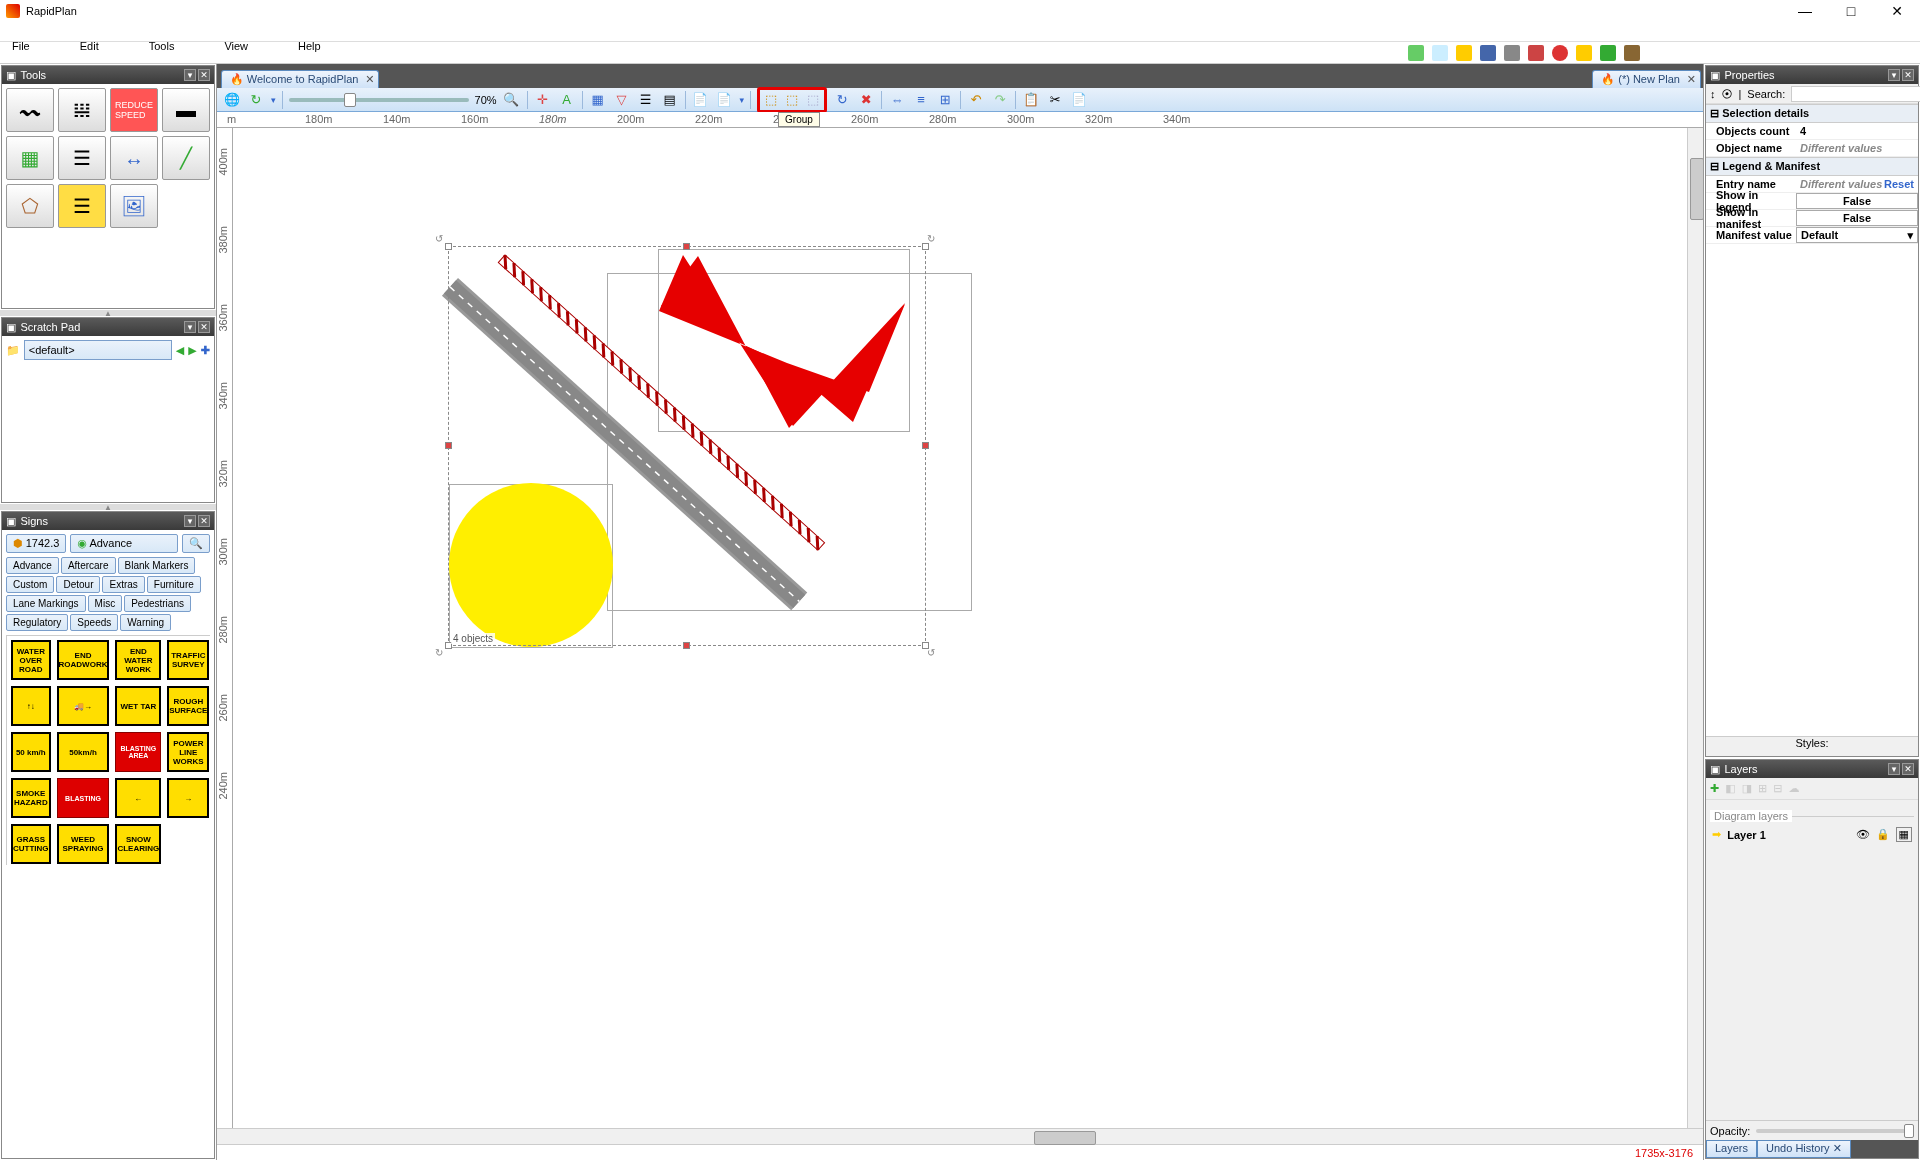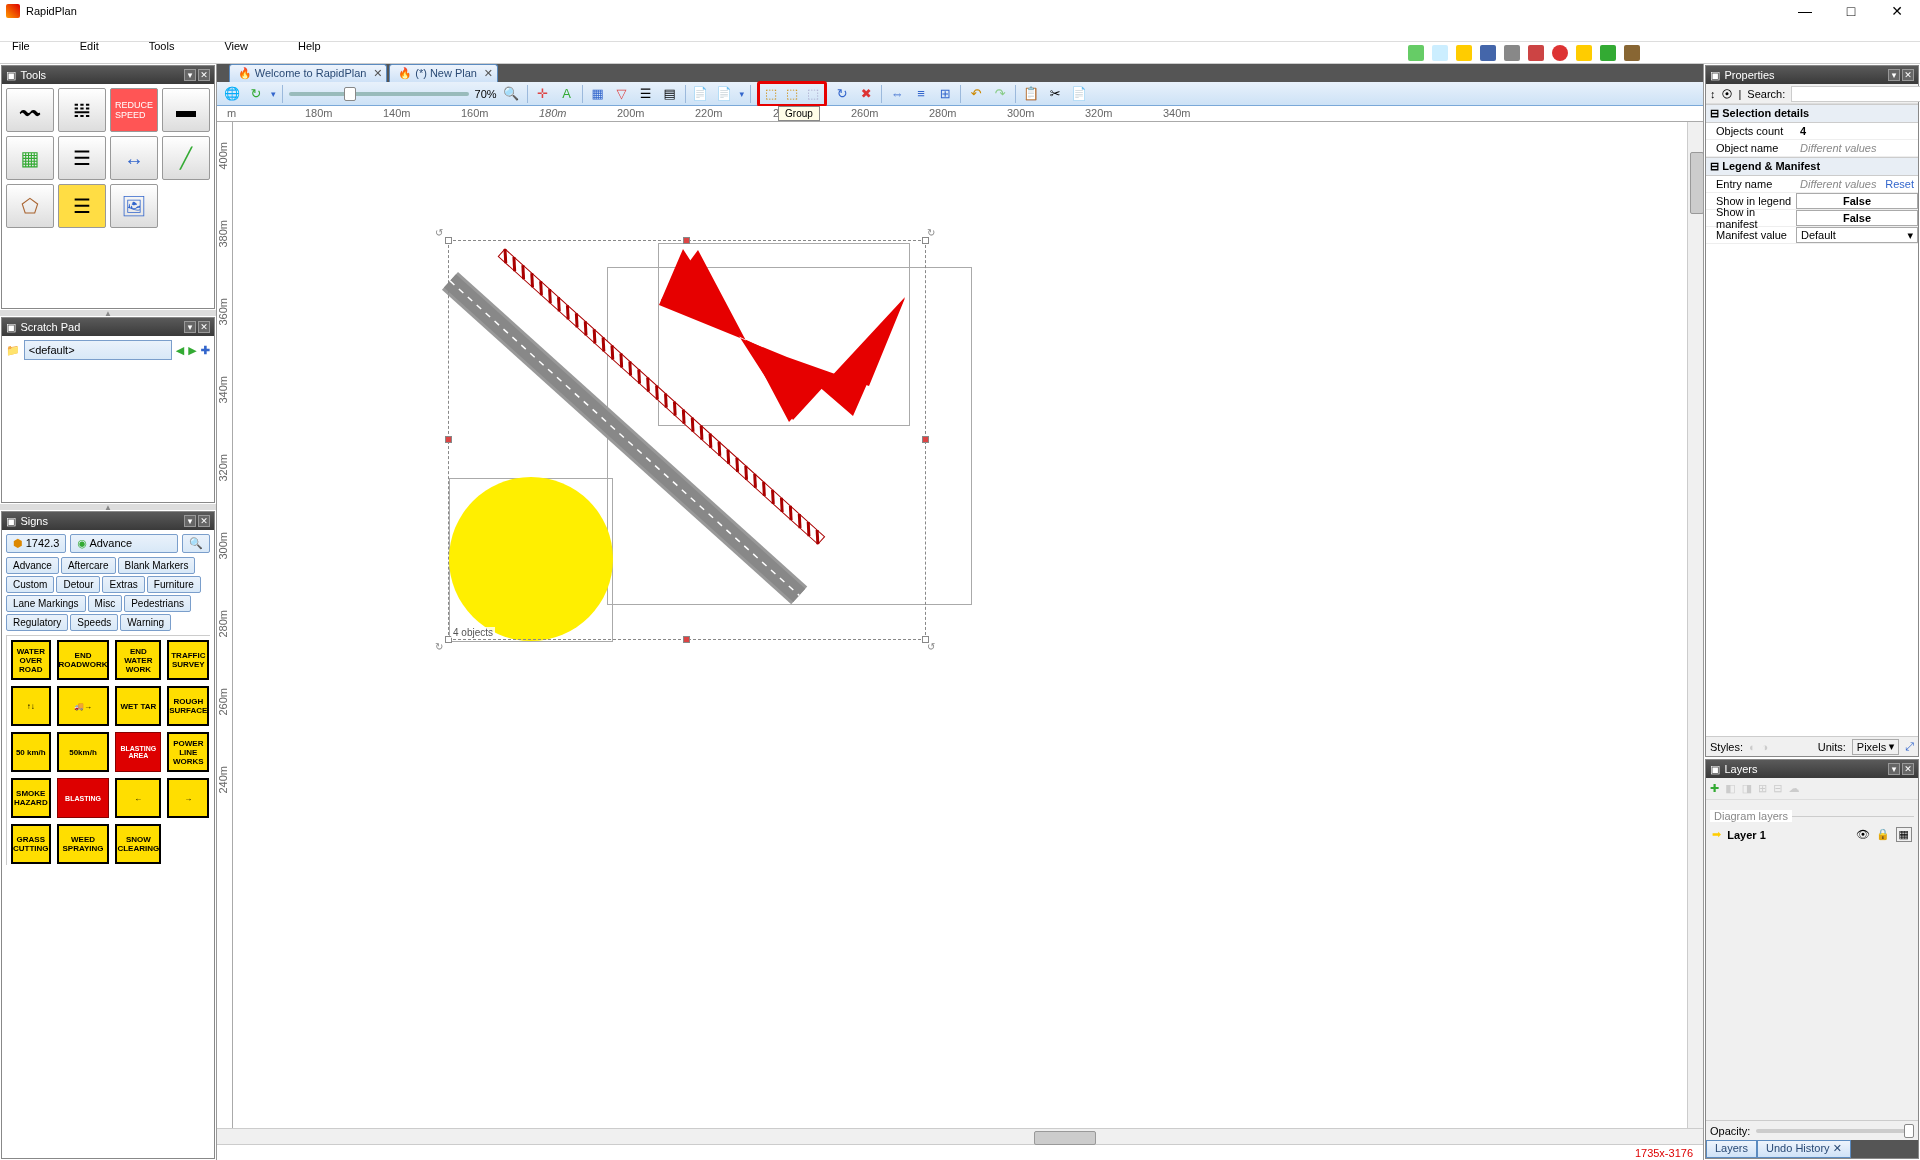--- a/index.html
+++ b/index.html
@@ -32,21 +32,21 @@
 .scratch-input { flex: 1; border: 1px solid #7a9ecb; background: linear-gradient(#eaf2fb,#d8e8f7); height: 20px; padding: 0 4px; display: flex; align-items: center; }
 .signs-panel { flex: 1; }
 .signs-tabs-row { display: flex; align-items: center; gap: 4px; margin-bottom: 4px; }
 .sign-count { border: 1px solid #7a9ecb; background: linear-gradient(#eaf2fb,#d8e8f7); padding: 2px 6px; border-radius: 2px; }
 .sign-categories { display: flex; flex-wrap: wrap; gap: 2px; margin-bottom: 4px; }
 .sign-cat { border: 1px solid #7a9ecb; background: linear-gradient(#eaf2fb,#d8e8f7); padding: 2px 6px; border-radius: 2px; font-size: 10px; }
 .signs-grid { display: grid; grid-template-columns: repeat(4, 1fr); gap: 6px; padding: 4px; background:#fff; height: 230px; overflow:hidden; border-top:1px solid #ccc; border-left:1px solid #ccc;}
 .sign { height: 40px; display:flex; align-items:center; justify-content:center; font-size: 8px; text-align:center; font-weight:bold; }
 .sign.yellow { background: #ffde00; border: 2px solid #000; }
 .sign.red { background: #d00; color:#fff; border: 1px solid #800; font-size:7px; }
-.doc-tabs { height: 18px; background: #555; display: flex; align-items: flex-end; padding-left: 12px; }
+.doc-tabs { height: 24px; background: #555; display: flex; align-items: flex-end; padding-left: 4px; justify-content: space-between; }
 .doc-tab { background: linear-gradient(#eef4fc,#cfe2f7); border: 1px solid #5b8bc0; border-bottom: none; padding: 2px 20px 2px 8px; margin-right: 2px; border-radius: 3px 3px 0 0; position: relative; font-size: 11px; color: #2a4a75; }
 .doc-tab .close { position: absolute; right: 4px; top: 2px; color: #555; }
 .canvas-toolbar { height: 24px; background: linear-gradient(#e8f1fb,#cde2f6); border-bottom: 1px solid #7aa8d8; display: flex; align-items: center; padding: 0 6px; gap: 6px; }
 .ct-sep { width: 1px; height: 18px; background: #9bb9dc; }
 .ct-btn { width: 18px; height: 18px; display:flex; align-items:center; justify-content:center; font-size:13px; border-radius:2px; }
 .zoom-slider { width: 180px; height: 4px; background: #9bb; border-radius: 2px; position:relative; }
 .zoom-slider::after { content:''; position:absolute; width:10px; height:12px; background:#fff; border:1px solid #888; top:-5px; left:55px; border-radius:2px; }
 .highlight-box { border: 3px solid #e60000; border-radius: 3px; padding: 1px 2px; display:flex; gap:3px; position:relative;}
 .tooltip { position:absolute; top: 22px; left: 18px; background: #fffde8; border: 1px solid #888; padding: 1px 6px; font-size:10px; z-index:10; }
 .ruler-h { height: 16px; background: #fff; border-bottom: 1px solid #aaa; position: relative; font-size:9px; color:#666; }
@@ -58,37 +58,37 @@
 .selection-box { position:absolute; left:215px; top:118px; width:478px; height:400px; border: 1px dashed #888; }
 .sel-handle { position:absolute; width:7px; height:7px; background:#fff; border:1px solid #888; }
 .rot-handle { position:absolute; width:12px; height:12px; font-size:10px; color:#888;}
 .obj-box { position:absolute; border:1px solid #aaa; }
 .obj-label { position:absolute; left: 218px; top: 505px; font-size:10px; color:#555; background:rgba(255,255,255,0.8); padding:0 2px;}
 .statusbar { height: 16px; border-top: 1px solid #ccc; display:flex; justify-content:flex-end; align-items:center; padding: 0 10px; color:#d00; font-size:11px; }
 .scrollbar-h { height: 16px; background: #f0f0f0; border-top:1px solid #ccc; position:relative;}
 .scrollbar-h::after{ content:''; position:absolute; left:55%; width:60px; height:12px; top:2px; background:#ccc; border:1px solid #999; border-radius:2px;}
 .scrollbar-v { position:absolute; right:0; top:0; width:16px; height:100%; background:#f0f0f0; border-left:1px solid #ccc;}
 .scrollbar-v::after{ content:''; position:absolute; top:3%; height:60px; width:12px; left:2px; background:#ccc; border:1px solid #999; border-radius:2px;}
-.prop-row { display:flex; height:17px; align-items:center; border-bottom:1px solid #eee;}
+.prop-row { display:flex; height:17px; align-items:center; border-bottom:1px solid #eee;font-weight:bold;}
 .prop-label { width: 90px; padding-left:10px; }
 .prop-value { flex:1; padding-left:4px; }
 .prop-value.italic { font-style:italic; color:#888;}
 .prop-section { background: #e8eef5; font-weight:bold; padding: 2px 4px; border-top:1px solid #ccc; border-bottom:1px solid #ccc;}
 .prop-select { border:1px solid #aaa; flex:1; padding:0 4px; height:16px; display:flex; align-items:center; justify-content:space-between;}
 .layers-body { padding: 4px; }
 .layer-toolbar { display:flex; gap:6px; padding:4px; border-bottom:1px solid #ddd;}
 .layer-row { display:flex; align-items:center; gap:6px; padding: 4px 2px;}
 .bottom-tabs { height:18px; background:#555; display:flex;}
 .bottom-tab { background:linear-gradient(#eef4fc,#cfe2f7); border:1px solid #5b8bc0; padding:1px 8px; font-size:11px; color:#2a4a75;}
 .opacity-row { height:20px; border-top:1px solid #ccc; display:flex; align-items:center; padding:0 4px; gap:6px;}
 .opacity-slider { flex:1; height:4px; background:#ccc; border-radius:2px; position:relative;}
 .opacity-slider::after { content:''; position:absolute; right:0; width:8px; height:12px; background:#fff; border:1px solid #888; top:-5px; border-radius:2px;}
 .search-row { height:20px; display:flex; align-items:center; padding:0 4px; gap:6px; border-bottom:1px solid #ddd;}
 .search-row input { flex:1; border:1px solid #ccc; height:16px; padding:0 4px;}
-.styles-row { height:20px; border-top:1px solid #ccc; display:flex; align-items:center; padding:0 4px; gap:6px;}
+.styles-row { height:20px; border-top:1px solid #ccc; display:flex; align-items:center; padding:0 4px; gap:6px;flex-direction:column;}
 .mini-resize { height:6px; background:#ddd; display:flex; justify-content:center; align-items:center; font-size:8px; color:#888;}
 svg { display: block; }
 </style>
 </head>
 <body>
 
 <div class="titlebar">
   <div class="app-icon"></div>
   <span class="title">RapidPlan</span>
   <div class="win-controls">

